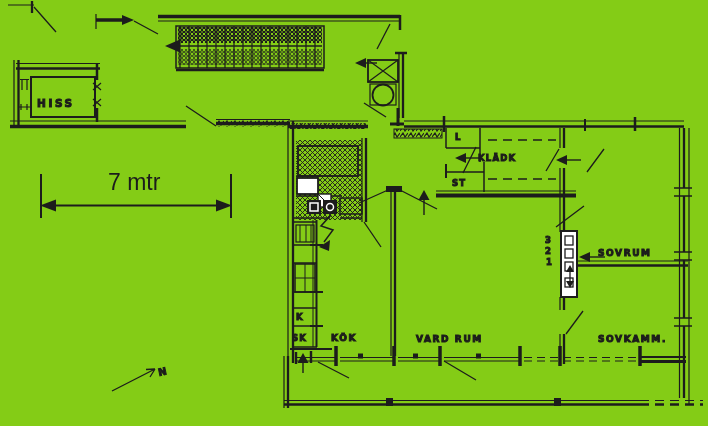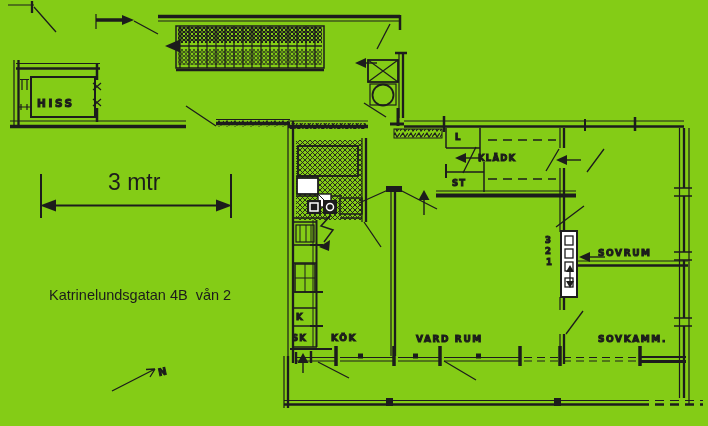--- a/index.html
+++ b/index.html
@@ -215,15 +215,14 @@
       <polygon points="40,205.5 56,199.5 56,211.5" fill="#1c1c1c" stroke="none"></polygon>
       <polygon points="232,205.5 216,199.5 216,211.5" fill="#1c1c1c" stroke="none"></polygon>
     </g>
 
     <g stroke="#1c1c1c" fill="none">
       <path stroke-width="1.3" d="M112,391L155,369 M155,369L146,369.5 M155,369L150,377"></path>
       <text x="159" y="376" class="lblN" transform="rotate(-12 159 376)">N</text>
     </g>
   </svg>
 
-  <div id="scale-label" class="print">3 mtr</div>
-  <div id="address-line" class="print">Katrinelundsgatan 4B  vån 2</div>
+  <div id="scale-label" class="print">7 mtr</div>
 </div>
 
 </body></html>

